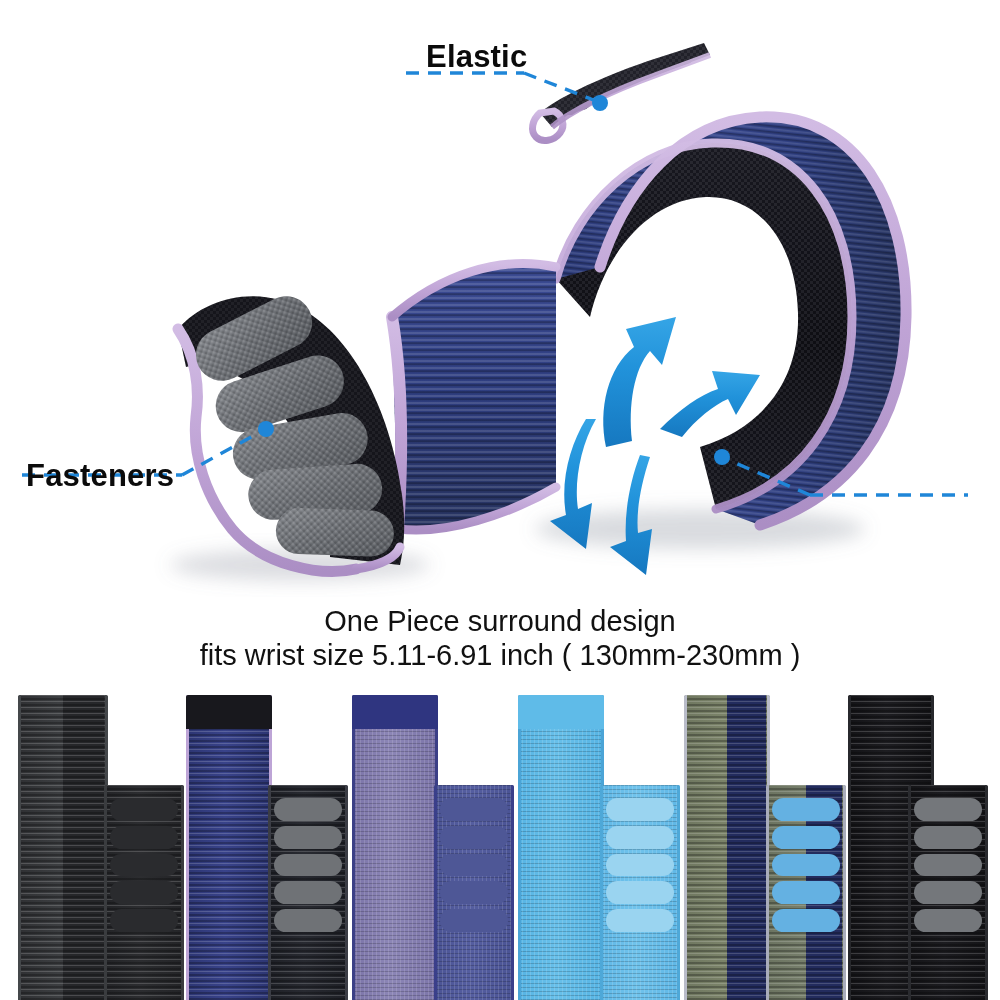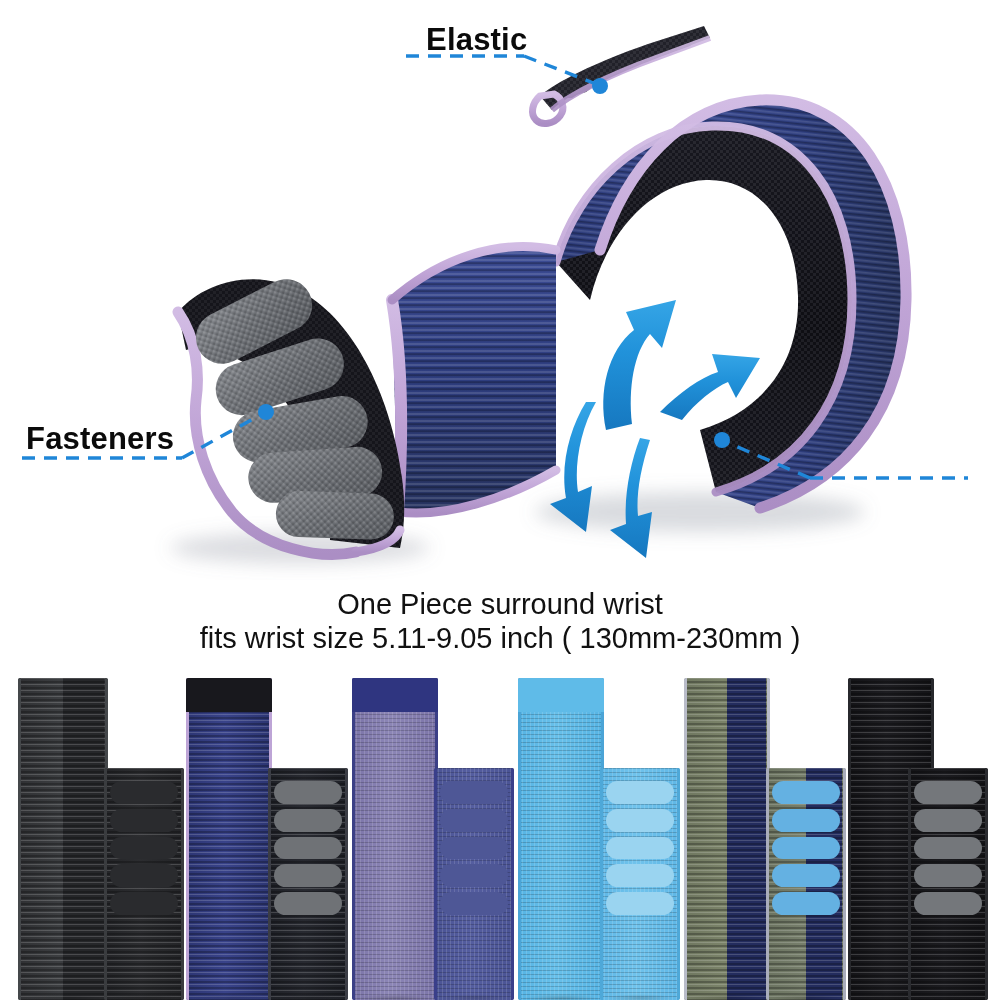--- a/index.html
+++ b/index.html
@@ -9,33 +9,33 @@
     background: #ffffff;
   }
   body {
     width: 1000px; height: 1000px;
     position: relative;
     overflow: hidden;
     font-family: "Liberation Sans", sans-serif;
     background: #ffffff;
   }
 
-  #stage { position: absolute; inset: 0; background: #fff; }
+  #stage { position: absolute; inset: 0; background: #fff; margin-top: 17px; }
 
   
   .callout-label {
     position: absolute;
     font-family: "Liberation Sans", sans-serif;
     font-weight: bold;
     color: #0b0b0b;
     white-space: nowrap;
     letter-spacing: 0.2px;
   }
   #label-elastic    { left: 426px; top: 22px;  font-size: 31px; }
-  #label-fasteners  { left: 26px;  top: 421px; font-size: 31px; }
+  #label-fasteners  { left: 26px;  top: 441px; font-size: 31px; }
   #label-breathable { left: 808px; top: 441px; font-size: 31px; }
 
   
   .caption {
     position: absolute;
     left: 0; right: 0;
     text-align: center;
     color: #111;
     font-family: "Liberation Sans", sans-serif;
     white-space: nowrap;
@@ -336,23 +336,23 @@
       <path d="M810,478 L726,442" stroke="#1f86d8" stroke-width="3.4" stroke-dasharray="13 9" fill="none"></path>
       <circle cx="722" cy="440" r="8" fill="#1f86d8"></circle>
     </g>
   </svg>
 
   <div class="callout-label" id="label-elastic">Elastic</div>
 
   <div class="callout-label" id="label-fasteners">Fasteners</div>
 
 
-  <div class="caption" id="caption-line1">One Piece surround wrist</div>
-
-  <div class="caption" id="caption-line2">fits wrist size 5.11-9.05 inch ( 130mm-230mm )</div>
+  <div class="caption" id="caption-line1">One Piece surround design</div>
+
+  <div class="caption" id="caption-line2">fits wrist size 5.11-6.91 inch ( 130mm-230mm )</div>
 
   <div id="swatch-strip">
       <div class="swatch" style="left: 18px; width: 90px; height: 322px;">
         <div class="body" style="background: linear-gradient(to right, rgb(47, 48, 51) 0%, rgb(60, 62, 65) 45%, rgb(47, 48, 51) 100%);"></div>
         <div class="vstripe" style="left: 50%; right: 4px; background: rgb(38, 39, 42);"></div>
         <div class="rib"></div>
         <div class="edge-l" style="left: 0px; background: rgb(68, 71, 74);"></div>
         <div class="edge-r" style="right: 0px; background: rgb(68, 71, 74);"></div>
         <div class="shadow-under"></div>
       </div>

